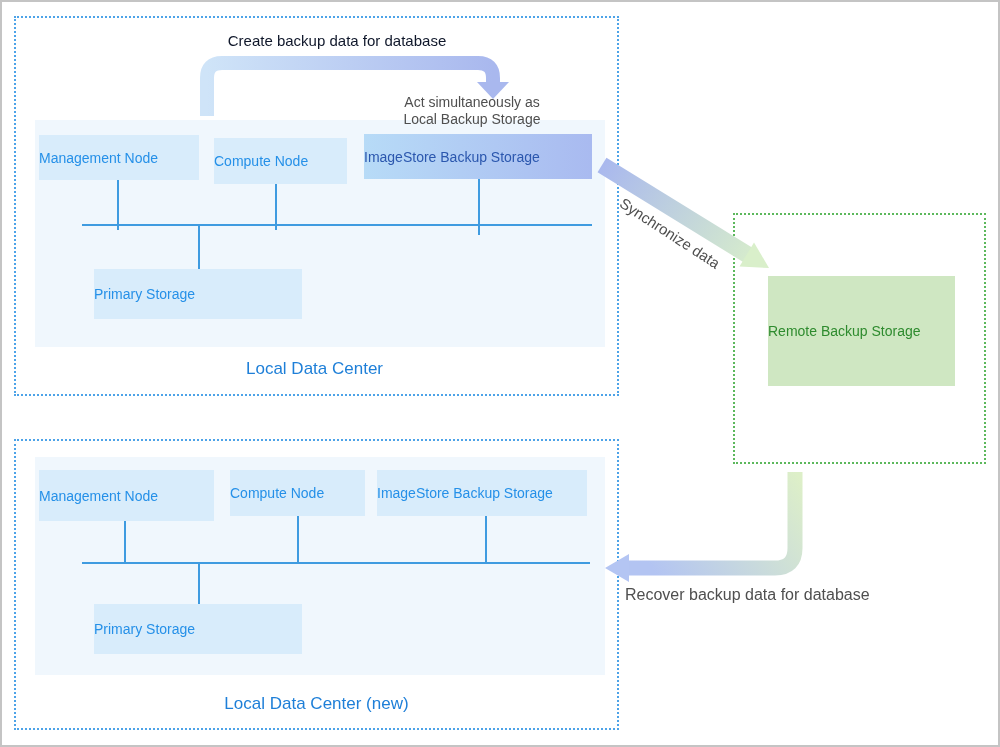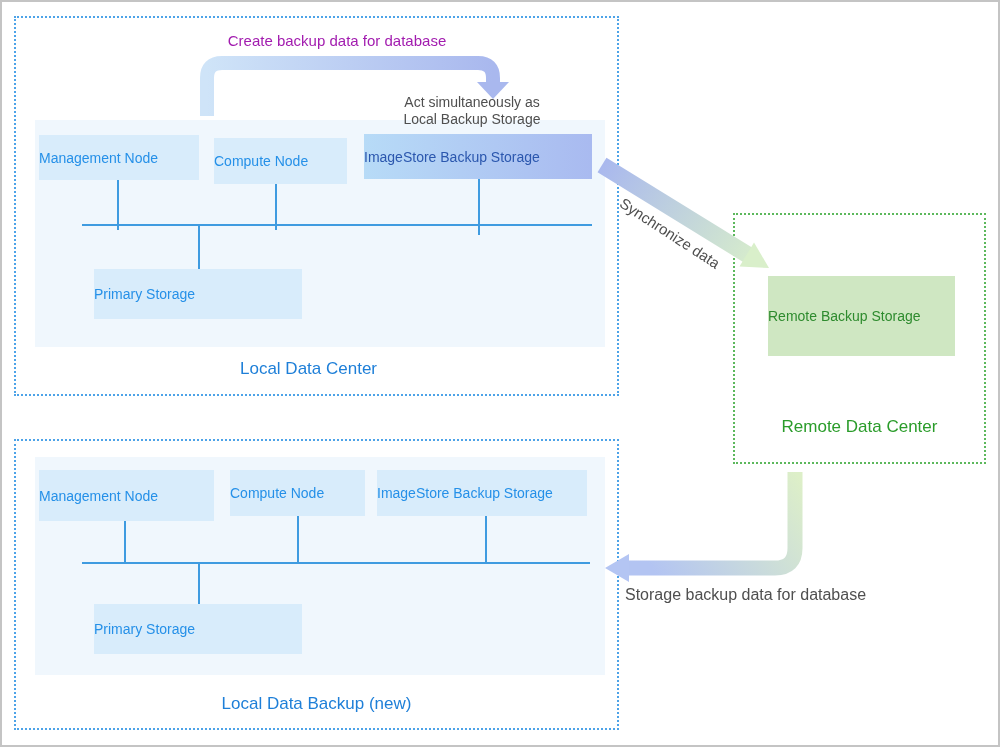--- a/index.html
+++ b/index.html
@@ -20,21 +20,21 @@
   }
   .node.imagestore-grad {
     background:linear-gradient(90deg,#b7dbf7 0%,#a9baf0 100%);
     color:#2b57ae;
   }
   .node.green-node { background:#cfe7c2; color:#2e8b2e; }
   .line { position:absolute; background:#3f9be0; }
   .dc-label { position:absolute; color:#1e7fd8; font-size:17px; text-align:center; }
   .dc-label.green-label { color:#2a9c2a; }
   .ann { position:absolute; color:#4f4f4f; }
-  .ann.dark { color:#a21caf; }
+  .ann.dark { color:#0f172a; }
   .ann.center { text-align:center; }
   #sync-label {
     transform:translate(-50%,-50%) rotate(33deg);
     white-space:nowrap;
   }
   svg.arrows { position:absolute; left:0; top:0; pointer-events:none; }
 </style>
 </head>
 <body>
 
@@ -55,33 +55,32 @@
   <div class="node" style="left:212px;top:136px;width:133px;height:46px;">
     <span>Compute Node</span>
   </div>
   <div class="node imagestore-grad" style="left:362px;top:132px;width:228px;height:45px;">
     <span>ImageStore Backup Storage</span>
   </div>
   <div class="node" style="left:92px;top:267px;width:208px;height:50px;">
     <span>Primary Storage</span>
   </div>
 
-  <div class="dc-label" style="left:4px;top:357px;width:605px;">Local Data Center</div>
+  <div class="dc-label" style="left:10px;top:357px;width:605px;">Local Data Center</div>
 
   <div class="ann dark center" style="left:185px;top:30px;width:300px;font-size:15px;">Create backup data for database</div>
   <div class="ann center" style="left:388px;top:92px;width:164px;font-size:14px;line-height:17px;">
     <div>Act simultaneously as</div>
     <div>Local Backup Storage</div>
   </div>
 
   <div class="dc-box green" style="left:731px;top:211px;width:253px;height:251px;"></div>
-  <div class="node green-node" style="left:766px;top:274px;width:187px;height:80px;">
+  <div class="node green-node" style="left:766px;top:274px;width:187px;height:110px;">
     <span>Remote Backup Storage</span>
   </div>
-  <div class="dc-label green-label" style="left:731px;top:415px;width:253px;">Remote Data Center</div>
 
   <div class="dc-box" style="left:12px;top:437px;width:605px;height:291px;"></div>
   <div class="panel" style="left:33px;top:455px;width:570px;height:218px;"></div>
 
   <div class="line" style="left:80px;top:560px;width:508px;height:2px;"></div>
   <div class="line" style="left:122px;top:519px;width:2px;height:41px;"></div>
   <div class="line" style="left:295px;top:514px;width:2px;height:46px;"></div>
   <div class="line" style="left:483px;top:514px;width:2px;height:46px;"></div>
   <div class="line" style="left:196px;top:560px;width:2px;height:42px;"></div>
 
@@ -91,24 +90,24 @@
   <div class="node" style="left:228px;top:468px;width:135px;height:46px;">
     <span>Compute Node</span>
   </div>
   <div class="node" style="left:375px;top:468px;width:210px;height:46px;">
     <span>ImageStore Backup Storage</span>
   </div>
   <div class="node" style="left:92px;top:602px;width:208px;height:50px;">
     <span>Primary Storage</span>
   </div>
 
-  <div class="dc-label" style="left:12px;top:692px;width:605px;">Local Data Backup (new)</div>
+  <div class="dc-label" style="left:12px;top:692px;width:605px;">Local Data Center (new)</div>
 
   <div class="ann" id="sync-label" style="left:668px;top:231px;font-size:15px;">Synchronize data</div>
-  <div class="ann" style="left:623px;top:584px;width:300px;font-size:16px;">Storage backup data for database</div>
+  <div class="ann" style="left:623px;top:584px;width:300px;font-size:16px;">Recover backup data for database</div>
 
   <svg class="arrows" width="1000" height="747" viewBox="0 0 1000 747">
     <defs>
       <linearGradient id="grad-create" gradientUnits="userSpaceOnUse" x1="205" y1="60" x2="491" y2="60">
         <stop offset="0" stop-color="#cfe4f8"></stop>
         <stop offset="1" stop-color="#a9b8ee"></stop>
       </linearGradient>
       <linearGradient id="grad-sync" gradientUnits="userSpaceOnUse" x1="600" y1="162" x2="760" y2="262">
         <stop offset="0" stop-color="#a9b8ee"></stop>
         <stop offset="1" stop-color="#d9efca"></stop>

